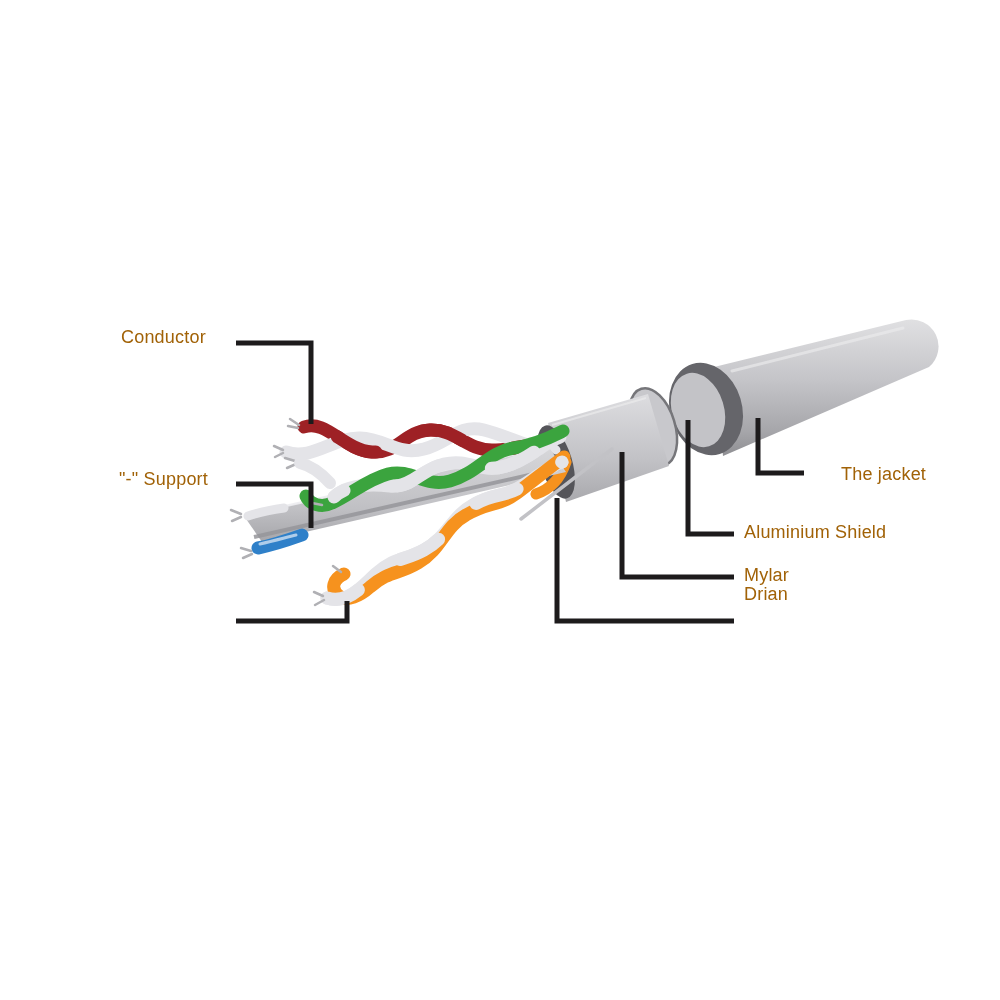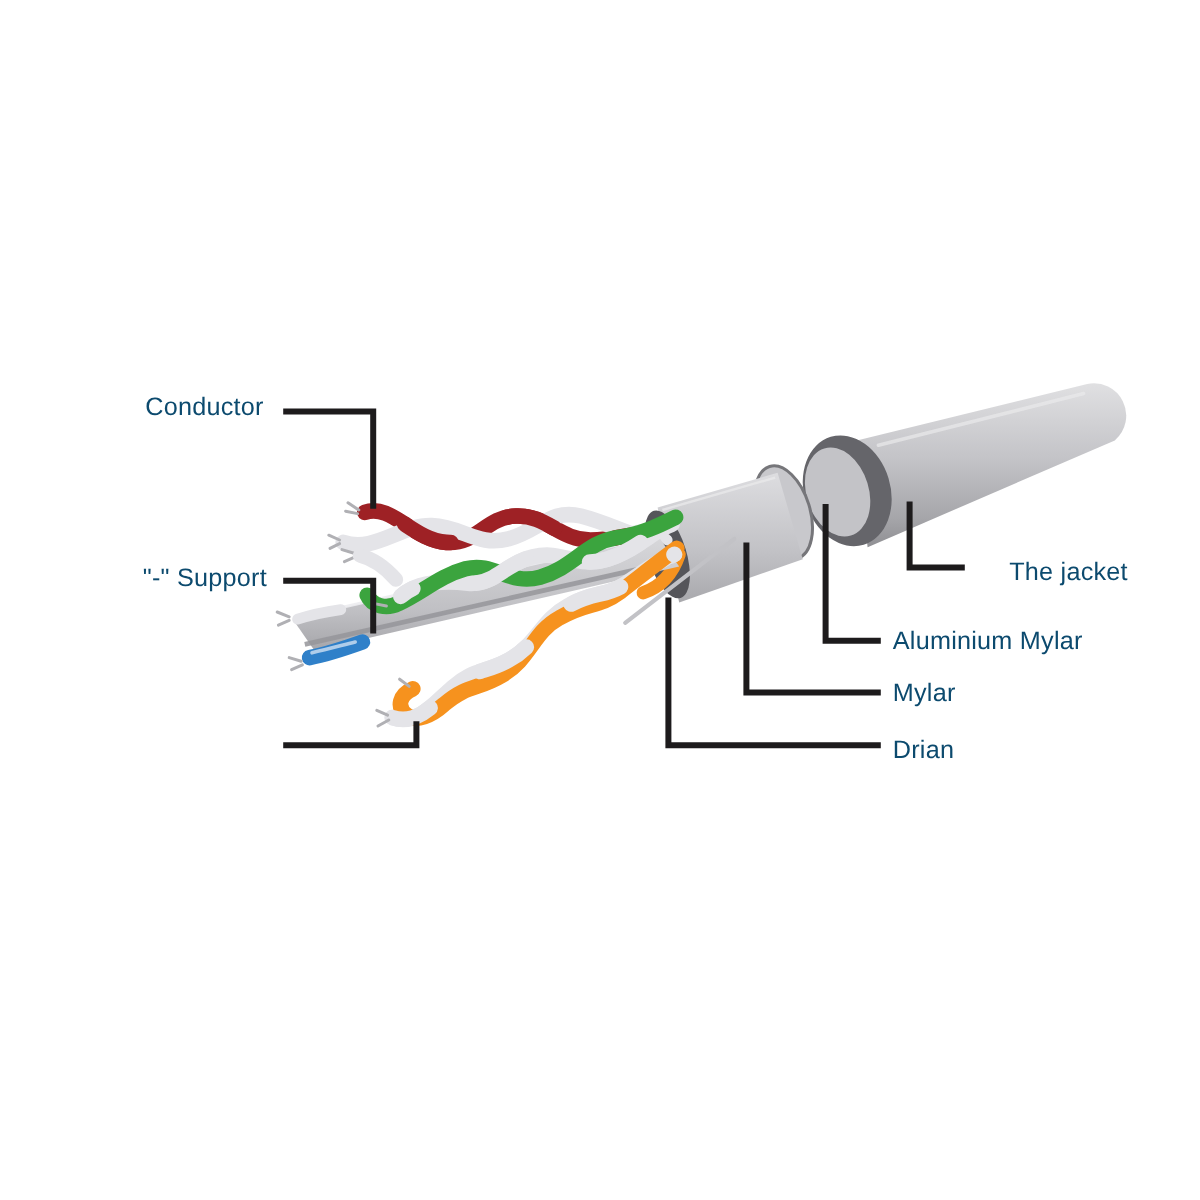--- a/index.html
+++ b/index.html
@@ -2,30 +2,30 @@
 <html><head>
 <meta charset="utf-8">
 <style>
   html,body{margin:0;padding:0;background:#ffffff;}
   #stage{
     position:relative;width:1000px;height:1000px;background:#ffffff;overflow:hidden;
     font-family:"Liberation Sans",sans-serif;
   }
   #cable-svg{position:absolute;left:0;top:0;}
   .lbl{
-    position:absolute;font-size:21px;line-height:1.2;color:#0c4a6e;
+    position:absolute;font-size:18px;line-height:1.2;color:#a16207;
     white-space:nowrap;letter-spacing:0.2px;
   }
   .lbl-conductor{left:121px;top:327px;}
   .lbl-support{left:119px;top:469px;}
   .lbl-hdpe{left:69px;top:603px;}
   .lbl-jacket{left:813px;top:464px;margin-left:28px;}
   .lbl-alum{left:744px;top:522px;}
   .lbl-mylar{left:744px;top:565px;}
-  .lbl-drain{left:744px;top:613px;}
+  .lbl-drain{left:744px;top:584px;}
 </style>
 </head>
 <body>
 
 <div id="stage">
 
   <svg id="cable-svg" width="1000" height="1000" viewBox="0 0 1000 1000">
     <defs>
       <linearGradient id="g-jacket" x1="0" y1="0" x2="0" y2="1">
         <stop offset="0" stop-color="#e0e0e2"></stop>
@@ -103,17 +103,17 @@
       <path d="M 758,418 L 758,473 L 804,473" stroke="#1d1b1c"></path>
       <path d="M 688,420 L 688,534 L 734,534" stroke="#1d1b1c"></path>
       <path d="M 622,452 L 622,577 L 734,577" stroke="#1d1b1c"></path>
       <path d="M 557,498 L 557,621 L 734,621" stroke="#1d1b1c"></path>
     </g>
   </svg>
 
   <div class="lbl lbl-conductor">Conductor</div>
   <div class="lbl lbl-support">"-" Support</div>
   <div class="lbl lbl-jacket">The jacket</div>
-  <div class="lbl lbl-alum">Aluminium Mylar</div>
+  <div class="lbl lbl-alum">Aluminium Shield</div>
   <div class="lbl lbl-mylar">Mylar</div>
   <div class="lbl lbl-drain">Drian</div>
 
 </div>
 
 </body></html>

